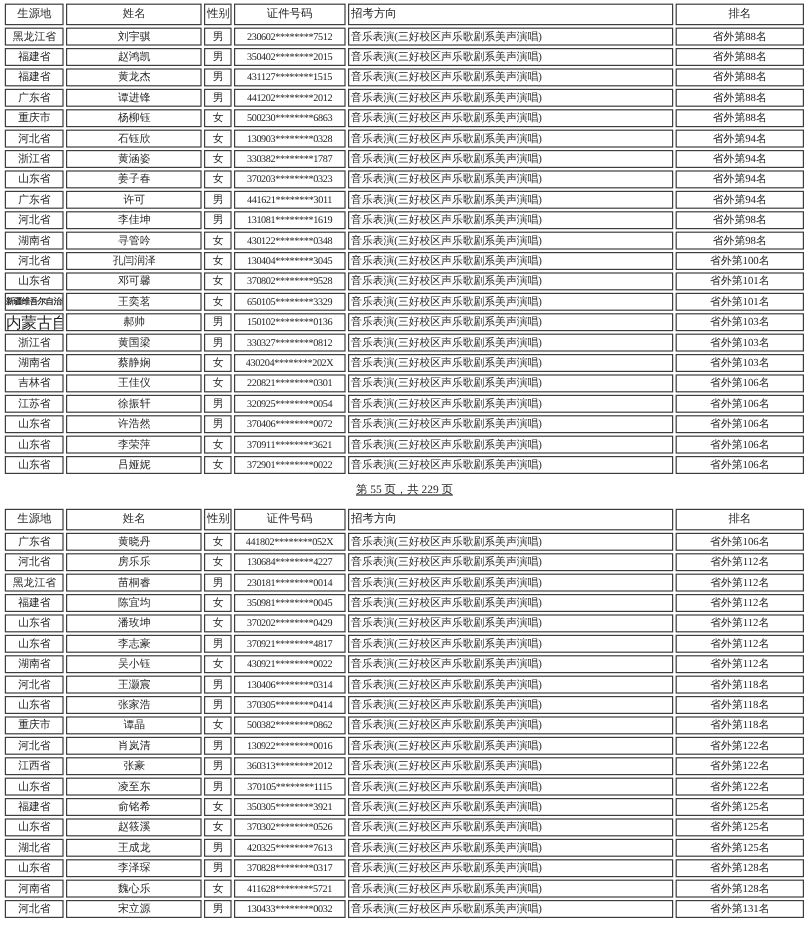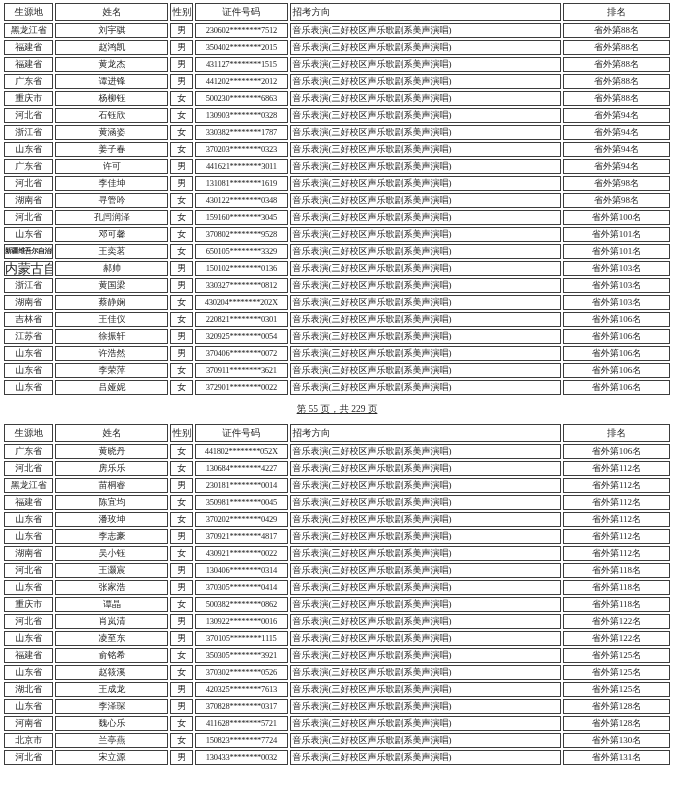--- a/index.html
+++ b/index.html
@@ -161,21 +161,21 @@
           <td class="c1">寻管吟</td>
           <td class="c2">女</td>
           <td class="c3">430122********0348</td>
           <td class="c4">音乐表演(三好校区声乐歌剧系美声演唱)</td>
           <td class="c5">省外第98名</td>
         </tr>
         <tr>
           <td class="c0">河北省</td>
           <td class="c1">孔闫润泽</td>
           <td class="c2">女</td>
-          <td class="c3">159160********3045</td>
+          <td class="c3">130404********3045</td>
           <td class="c4">音乐表演(三好校区声乐歌剧系美声演唱)</td>
           <td class="c5">省外第100名</td>
         </tr>
         <tr>
           <td class="c0">山东省</td>
           <td class="c1">邓可馨</td>
           <td class="c2">女</td>
           <td class="c3">370802********9528</td>
           <td class="c4">音乐表演(三好校区声乐歌剧系美声演唱)</td>
           <td class="c5">省外第101名</td>
@@ -351,20 +351,28 @@
         </tr>
         <tr>
           <td class="c0">河北省</td>
           <td class="c1">肖岚清</td>
           <td class="c2">男</td>
           <td class="c3">130922********0016</td>
           <td class="c4">音乐表演(三好校区声乐歌剧系美声演唱)</td>
           <td class="c5">省外第122名</td>
         </tr>
         <tr>
+          <td class="c0">江西省</td>
+          <td class="c1">张豪</td>
+          <td class="c2">男</td>
+          <td class="c3">360313********2012</td>
+          <td class="c4">音乐表演(三好校区声乐歌剧系美声演唱)</td>
+          <td class="c5">省外第122名</td>
+        </tr>
+        <tr>
           <td class="c0">山东省</td>
           <td class="c1">凌至东</td>
           <td class="c2">男</td>
           <td class="c3">370105********1115</td>
           <td class="c4">音乐表演(三好校区声乐歌剧系美声演唱)</td>
           <td class="c5">省外第122名</td>
         </tr>
         <tr>
           <td class="c0">福建省</td>
           <td class="c1">俞铭希</td>
@@ -399,28 +407,20 @@
         </tr>
         <tr>
           <td class="c0">河南省</td>
           <td class="c1">魏心乐</td>
           <td class="c2">女</td>
           <td class="c3">411628********5721</td>
           <td class="c4">音乐表演(三好校区声乐歌剧系美声演唱)</td>
           <td class="c5">省外第128名</td>
         </tr>
         <tr>
-          <td class="c0">北京市</td>
-          <td class="c1">兰亭燕</td>
-          <td class="c2">女</td>
-          <td class="c3">150823********7724</td>
-          <td class="c4">音乐表演(三好校区声乐歌剧系美声演唱)</td>
-          <td class="c5">省外第130名</td>
-        </tr>
-        <tr>
           <td class="c0">河北省</td>
           <td class="c1">宋立源</td>
           <td class="c2">男</td>
           <td class="c3">130433********0032</td>
           <td class="c4">音乐表演(三好校区声乐歌剧系美声演唱)</td>
           <td class="c5">省外第131名</td>
         </tr>
       </tbody>
   </table>
 

